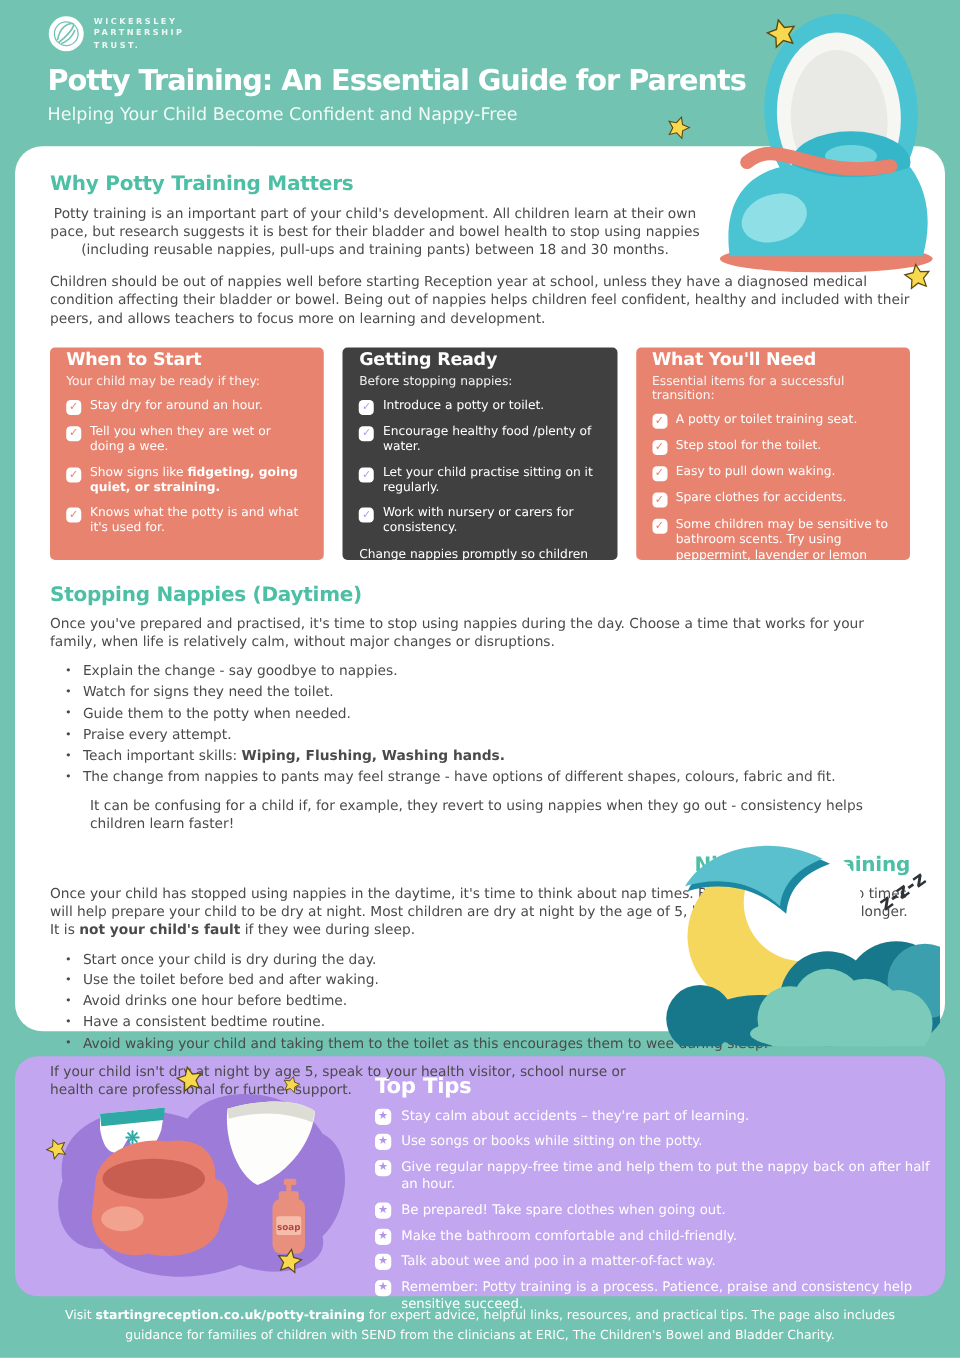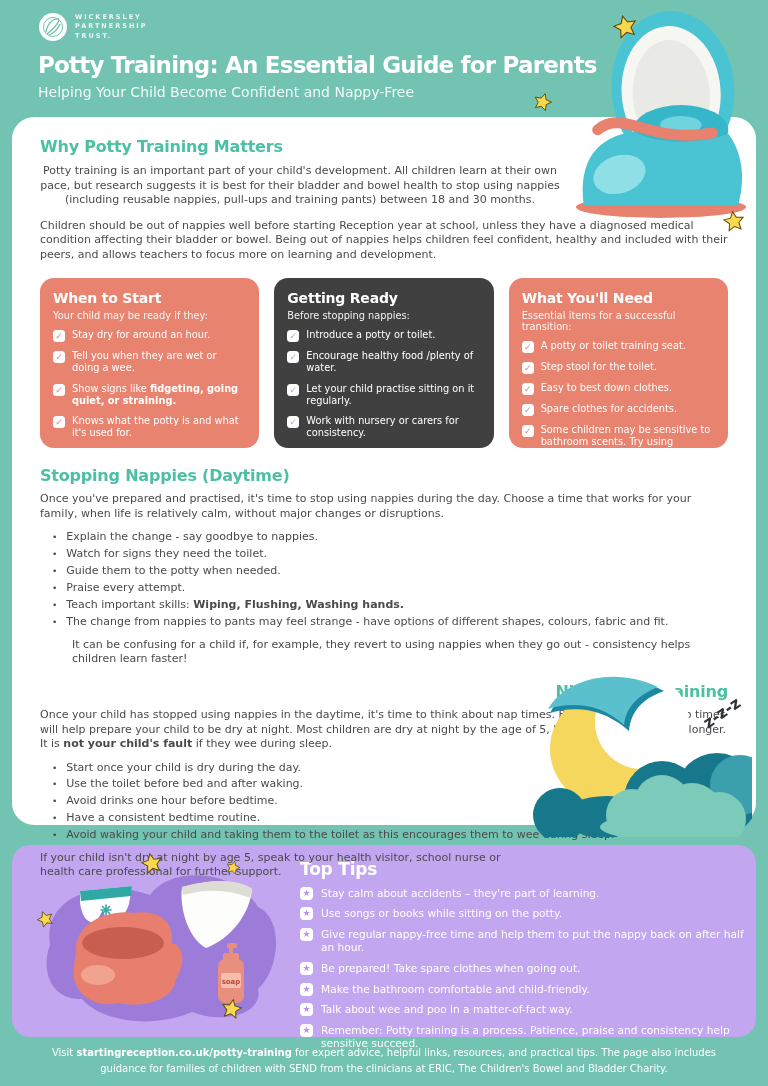--- a/index.html
+++ b/index.html
@@ -21,21 +21,21 @@
   
   .main-card { position:absolute; left:12px; top:117px; width:744px; height:708px;
                background:#FFFFFF; border-radius:22px; padding:20px 28px; z-index:1; }
   .sec-title { font-size:16px; font-weight:800; color:#4CBFA5; letter-spacing:-0.2px; }
   .body-text { font-size:11px; line-height:1.32; color:#4A4A4A; }
   .why-p1 { max-width:520px; margin-top:8px;text-align:center; }
   .why-p2 { max-width:692px; margin-top:11px; }
 
   
   .cards-row { display:flex; gap:15px; margin-top:16px; }
-  .mini-card { width:221px; height:170px; border-radius:14px; padding:12px 13px; color:#fff; overflow:hidden; }
+  .mini-card { width:221px; height:170px; border-radius:4px; padding:2px 13px; color:#fff; overflow:hidden; }
   .mini-card.coral { background:#E8836F; }
   .mini-card.purple { background:#404040; }
   .mini-title { font-size:14px; font-weight:800; letter-spacing:-0.2px; }
   .mini-intro { font-size:9.8px; margin-top:4px; opacity:.92; }
   .check-item { display:flex; gap:7px; margin-top:8px; font-size:9.8px; line-height:1.25; }
   .checkbox { flex:0 0 12px; width:12px; height:12px; margin-top:1px; background:#fff; border-radius:3.5px;
               font-size:9px; font-weight:bold; line-height:12px; text-align:center; }
   .coral .checkbox { color:#E8836F; }
   .purple .checkbox { color:#B89EEC; }
 
@@ -190,21 +190,21 @@
         <div class="check-item">
             <span class="checkbox">✓</span>
             <span><span>A potty or toilet training seat.</span></span>
           </div>
         <div class="check-item">
             <span class="checkbox">✓</span>
             <span><span>Step stool for the toilet.</span></span>
           </div>
         <div class="check-item">
             <span class="checkbox">✓</span>
-            <span><span>Easy to best down clothes.</span></span>
+            <span><span>Easy to pull down waking.</span></span>
           </div>
         <div class="check-item">
             <span class="checkbox">✓</span>
             <span><span>Spare clothes for accidents.</span></span>
           </div>
         <div class="check-item">
             <span class="checkbox">✓</span>
             <span><span>Some children may be sensitive to bathroom scents. Try using peppermint, lavender or lemon scents in the bathroom.</span></span>
           </div>
       </div>

